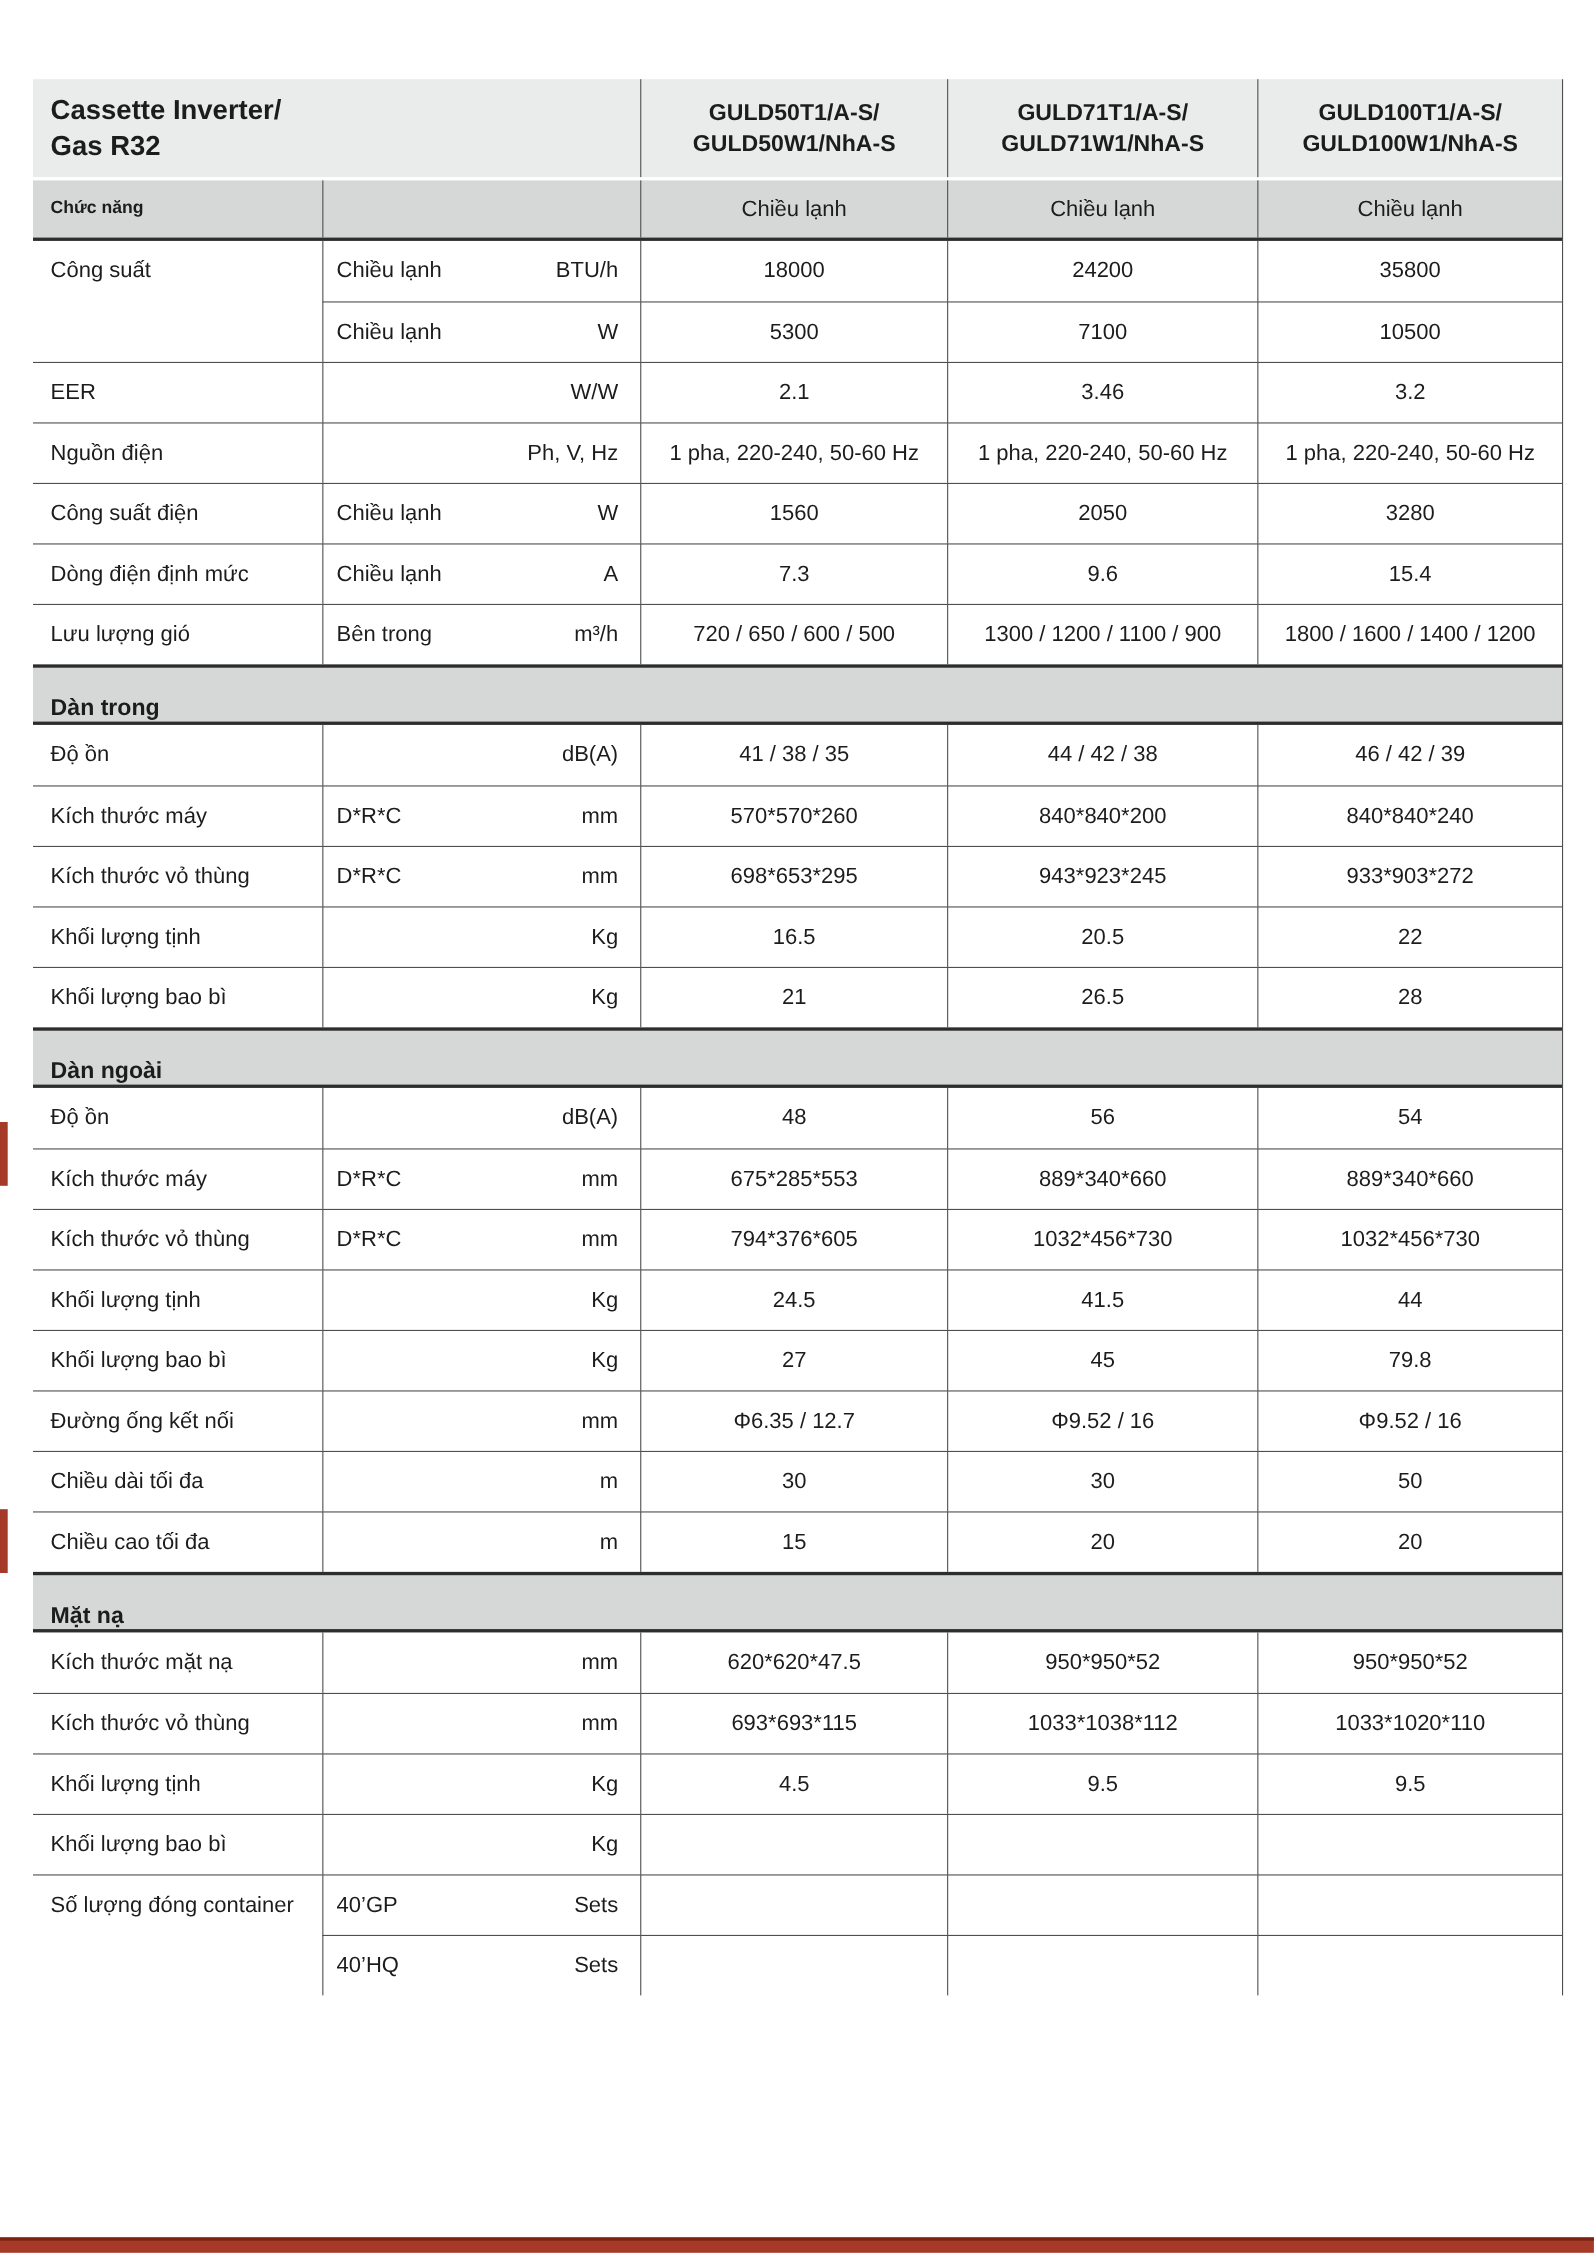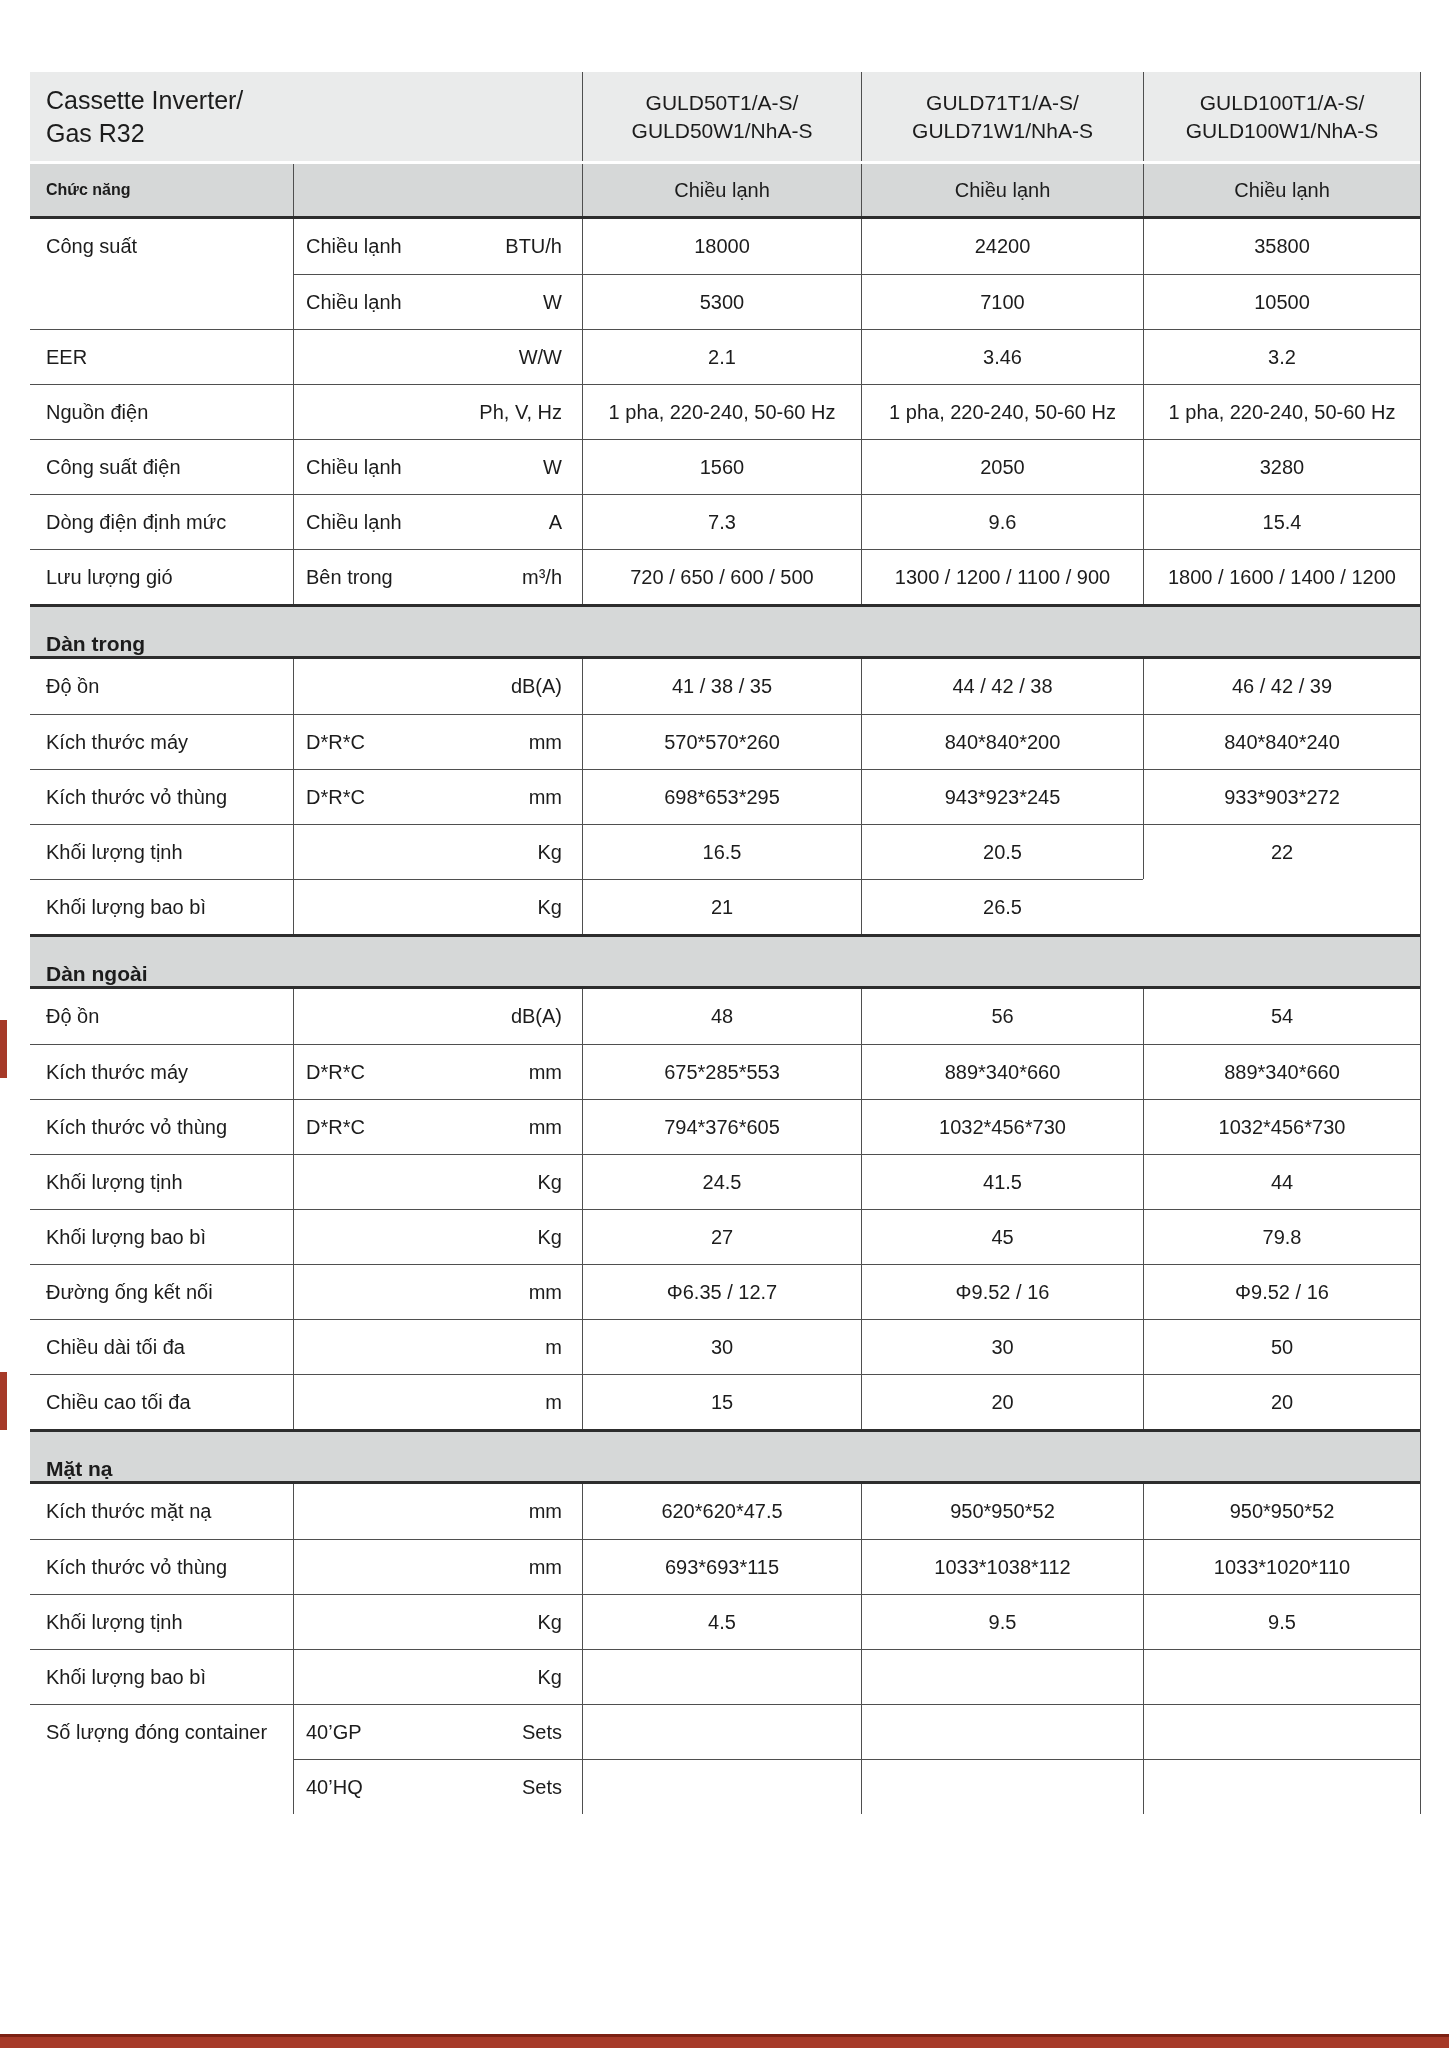--- a/index.html
+++ b/index.html
@@ -15,21 +15,21 @@
     border-right:1.5px solid #4f4f4f;
   }
 
   
   .thead{
     display:grid;grid-template-columns:552px 279px 282px 277px;
     height:89px;margin-bottom:3px;
   }
   .thead>div{
     background:#eaebeb;display:flex;flex-direction:column;justify-content:center;
-    align-items:center;font-weight:normal;font-size:21px;line-height:1.32;text-align:center;
+    align-items:center;font-weight:bold;font-size:21px;line-height:1.32;text-align:center;
   }
   .thead>div+div{border-left:1.5px solid #4f4f4f}
   .thead .title{align-items:flex-start;padding-left:16px;font-size:25px;text-align:left}
 
   
   .row{display:grid;grid-template-columns:263px 289px 279px 282px 277px;height:55px}
   .row>div{display:flex;align-items:center;border-top:1.5px solid #4f4f4f;min-width:0}
   .row>div+div{border-left:1.5px solid #4f4f4f}
   .row.first>div{border-top:none}
   .row>div.cont{border-top:none}
@@ -315,20 +315,23 @@
     <div class="c-sub">
         <span></span>
         <span>Kg</span>
       </div>
     <div class="c-val">
         <span>21</span>
       </div>
     <div class="c-val">
         <span>26.5</span>
       </div>
+    <div class="c-val">
+        <span>28</span>
+      </div>
   </div>
 
   <div class="band">
       <span>Dàn ngoài</span>
     </div>
 
   <div class="row first">
     <div class="c-label">
         <span>Độ ồn</span>
       </div>

